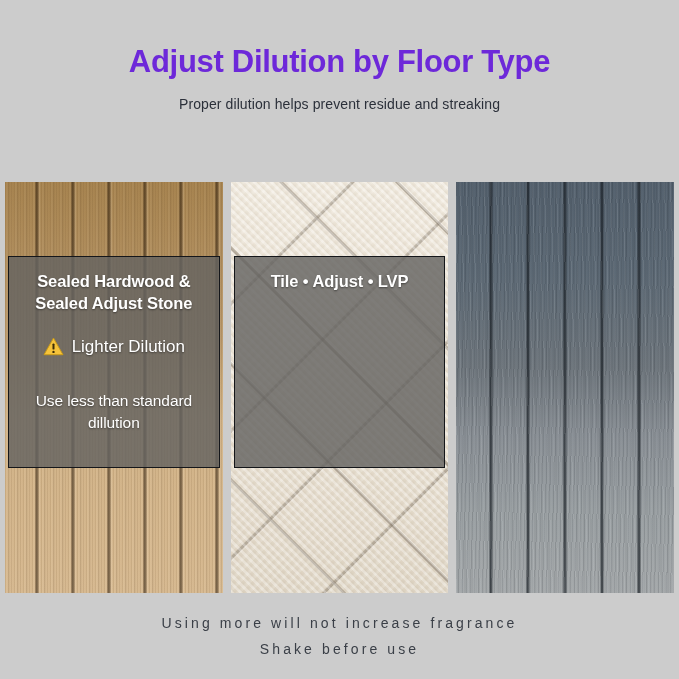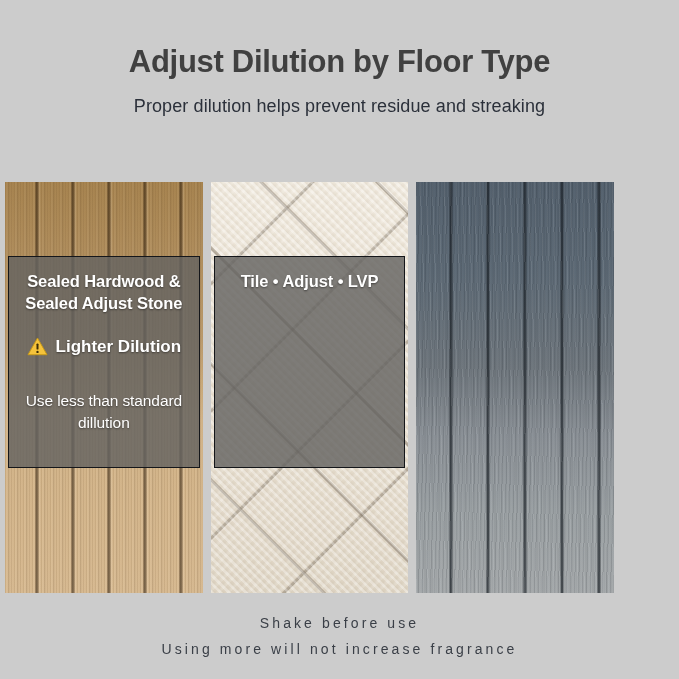--- a/index.html
+++ b/index.html
@@ -14,37 +14,37 @@
 
   
   .header {
     width:100%;
     padding-top:44px;
     text-align:center;
   }
   .title {
     font-size:31px;
     font-weight:bold;
-    color:#404040;
+    color:#6d28d9;
     letter-spacing:-0.3px;
     line-height:1.15;
   }
   .subtitle {
     margin-top:16px;
-    font-size:18px;
+    font-size:14px;
     font-weight:400;
     color:#2b303a;
     letter-spacing:0.1px;
   }
 
   
   .panel-row {
     position:absolute;
     top:182px; left:5px;
-    width:609px; height:411px;
+    width:669px; height:411px;
     display:flex;
     gap:8px;
   }
   .panel {
     position:relative;
     flex:1 1 0;
     overflow:hidden;
   }
 
   
@@ -143,21 +143,21 @@
     letter-spacing:-0.1px;
     text-shadow:0 1px 2px rgba(0,0,0,.45);
   }
   .ov-status {
     margin-top:auto;
     display:flex;
     align-items:center;
     justify-content:center;
     gap:8px;
     font-size:17px;
-    font-weight:700;
+    font-weight:400;
     text-shadow:0 1px 2px rgba(0,0,0,.45);
     text-align:center;
   }
   .ov-detail {
     margin-top:33px;
     margin-bottom:auto;
     font-size:15.5px;
     font-weight:400;
     text-align:center;
     line-height:1.45;
@@ -220,15 +220,15 @@
     </div>
   </div>
 
   <div class="panel">
     <div class="tex-weathered"></div>
   </div>
 
 </div>
 
 <div class="footer">
+  <div class="foot-line">Using more will not increase fragrance</div>
   <div class="foot-line">Shake before use</div>
-  <div class="foot-line">Using more will not increase fragrance</div>
 </div>
 
 </body></html>

